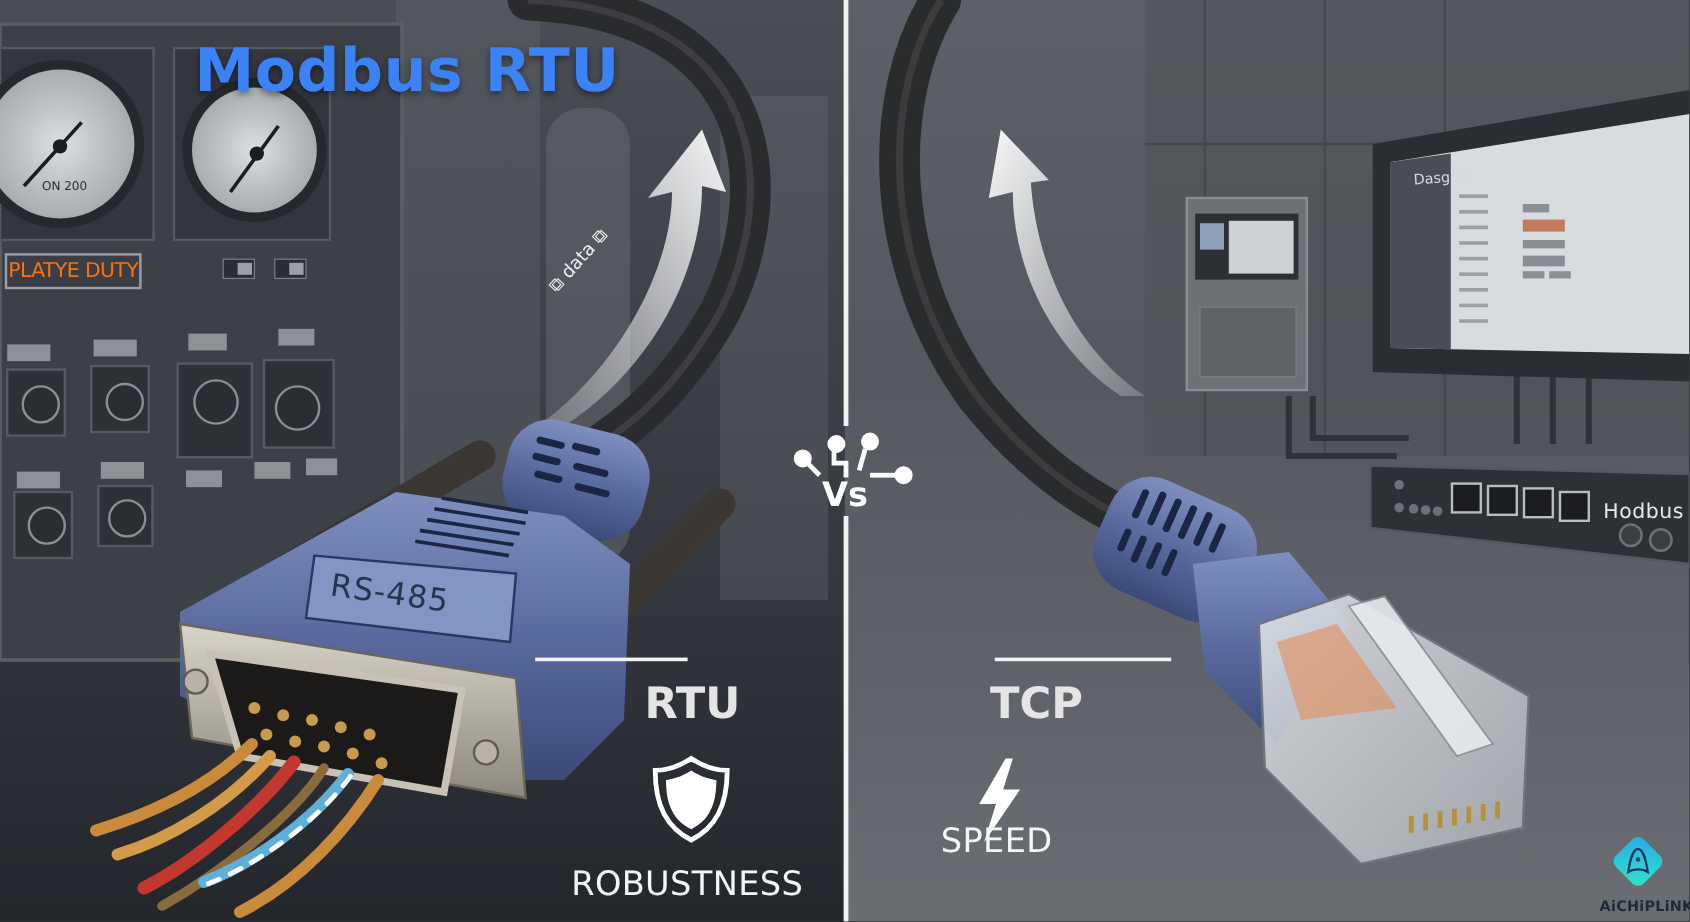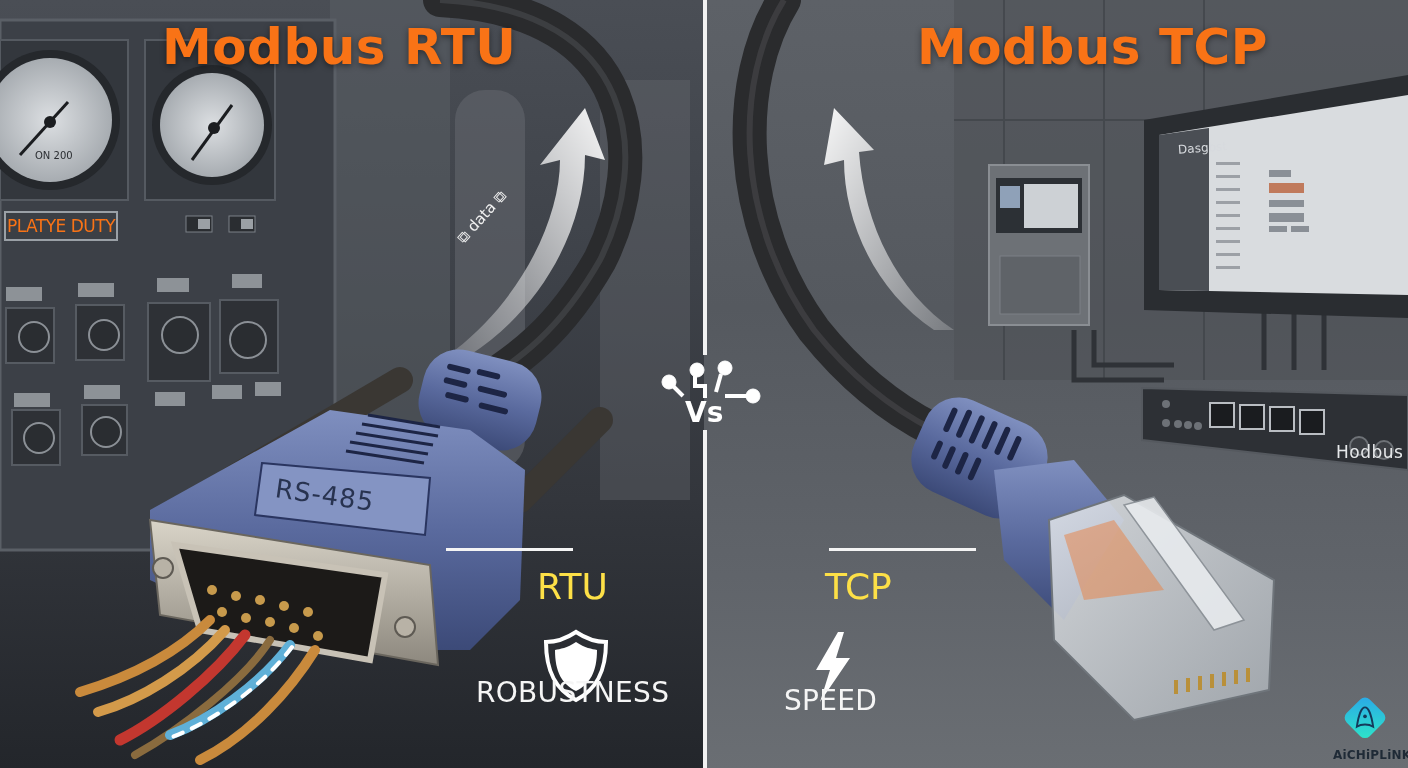--- a/index.html
+++ b/index.html
@@ -9,44 +9,44 @@
   .panel { position: absolute; top: 0; height: 768px; overflow: hidden; }
   .panel-left { left: 0; width: 704px;
     background: linear-gradient(180deg, #4a4e55 0%, #3e4249 35%, #33363c 65%, #23262b 100%); }
   .panel-right { left: 704px; width: 704px;
     background: linear-gradient(180deg, #5d6167 0%, #55595f 40%, #60646a 75%, #6a6e73 100%); }
   .panel svg.scene { position: absolute; inset: 0; }
   .divider { position: absolute; left: 703px; width: 4px; background: #f2f2f2; z-index: 5; }
   .divider.top { top: 0; height: 355px; }
   .divider.bottom { top: 430px; height: 338px; }
   .vs-badge { position: absolute; left: 655px; top: 350px; width: 110px; height: 85px; z-index: 6; }
-  .title { position: absolute; top: 18px; color: #f97316; font-weight: bold; font-size: 50px;
+  .title { position: absolute; top: 30px; color: #3b82f6; font-weight: bold; font-size: 50px;
     letter-spacing: 0.5px; text-shadow: 0 2px 6px rgba(0,0,0,0.45); z-index: 4; white-space: nowrap; }
   .title-left { left: 162px; }
   .title-right { left: 917px; }
   .rule { position: absolute; height: 3px; background: #f4f4f4; z-index: 4; }
   .rule-left { left: 446px; top: 548px; width: 127px; }
   .rule-right { left: 829px; top: 548px; width: 147px; }
-  .label-big { position: absolute; color: #fde047; font-size: 36px; z-index: 4; font-weight: normal; }
+  .label-big { position: absolute; color: #e5e5e5; font-size: 36px; z-index: 4; font-weight: bold; }
   .label-rtu { left: 537px; top: 566px; }
   .label-tcp { left: 789px; top: 566px; margin-left: 36px; }
   .label-small { position: absolute; color: #f5f5f5; font-size: 28px; z-index: 4; letter-spacing: 0.3px; }
-  .label-robust { left: 476px; top: 676px; }
+  .label-robust { left: 476px; top: 720px; }
   .label-speed { left: 784px; top: 684px; }
   .icon-shield { position: absolute; left: 542px; top: 628px; width: 70px; width: 68px; height: 76px; z-index: 4; }
   .icon-bolt { position: absolute; left: 808px; top: 630px; width: 50px; height: 74px; z-index: 4; }
   .data-tag { position: absolute; color: #f0f0f0; font-size: 15px; z-index: 4; transform-origin: left center; }
   .data-tag-left { left: 460px; top: 232px; transform: rotate(-48deg); }
   .panel-plate { position: absolute; left: 4px; top: 211px; width: 114px; height: 30px;
     border: 2px solid #9aa0a6; background: #3b3f45; color: #f97316; font-size: 17px;
     display: flex; align-items: center; justify-content: center; z-index: 3; letter-spacing: -0.5px; }
   .gauge-text { position: absolute; font-size: 10px; color: #2a2d31; z-index: 3; }
   .rs485 { position: absolute; left: 275px; top: 480px; font-size: 26px; color: #283350;
     transform: rotate(8deg); z-index: 3; letter-spacing: 1px; }
-  .switch-label { position: absolute; left: 1336px; top: 417px; color: #e6e8ea; font-size: 17px; z-index: 3; letter-spacing: 0.5px; margin-top: 25px; }
+  .switch-label { position: absolute; left: 1336px; top: 417px; color: #e6e8ea; font-size: 17px; z-index: 3; letter-spacing: 0.5px; }
   .logo { position: absolute; left: 1330px; top: 694px; width: 70px; height: 70px; z-index: 6; text-align: center; }
   .logo-text { position: absolute; left: 1333px; top: 748px; font-size: 12px; font-weight: bold; color: #1f2a36; z-index: 6; letter-spacing: 0.2px; }
   .screen-title { position: absolute; left: 1178px; top: 141px; font-size: 12px; color: #d7dade; z-index: 3; transform: rotate(-4deg); }
 </style>
 </head>
 <body>
 
 <div class="stage">
 
   <div class="panel panel-left">
@@ -317,21 +317,20 @@
       <path d="M 40 26 L 40 36 L 50 36 L 50 48" fill="none" stroke-width="4"></path>
       <circle cx="70" cy="18" r="7"></circle>
       <line x1="66" y1="24" x2="61" y2="42" stroke-width="4"></line>
       <line x1="70" y1="46" x2="96" y2="46" stroke-width="4"></line>
       <circle cx="98" cy="46" r="7"></circle>
     </g>
     <text x="30" y="72" fill="#ffffff" font-family="DejaVu Sans, sans-serif" font-weight="bold" font-size="28">Vs</text>
   </svg>
 
   <h1 class="title title-left">Modbus RTU</h1>
-  <h1 class="title title-right">Modbus TCP</h1>
 
   <div class="rule rule-left"></div>
   <div class="label-big label-rtu">RTU</div>
   <svg class="icon-shield" viewBox="0 0 68 76">
     <path d="M34 4 C 46 12, 56 14, 64 14 C 64 44, 54 62, 34 72 C 14 62, 4 44, 4 14 C 12 14, 22 12, 34 4 Z" fill="none" stroke="#ffffff" stroke-width="4"></path>
     <path d="M34 14 C 43 20, 50 21, 55 22 C 55 44, 48 56, 34 63 C 20 56, 13 44, 13 22 C 18 21, 25 20, 34 14 Z" fill="#ffffff"></path>
   </svg>
   <div class="label-small label-robust">ROBUSTNESS</div>
 
   <div class="rule rule-right"></div>

